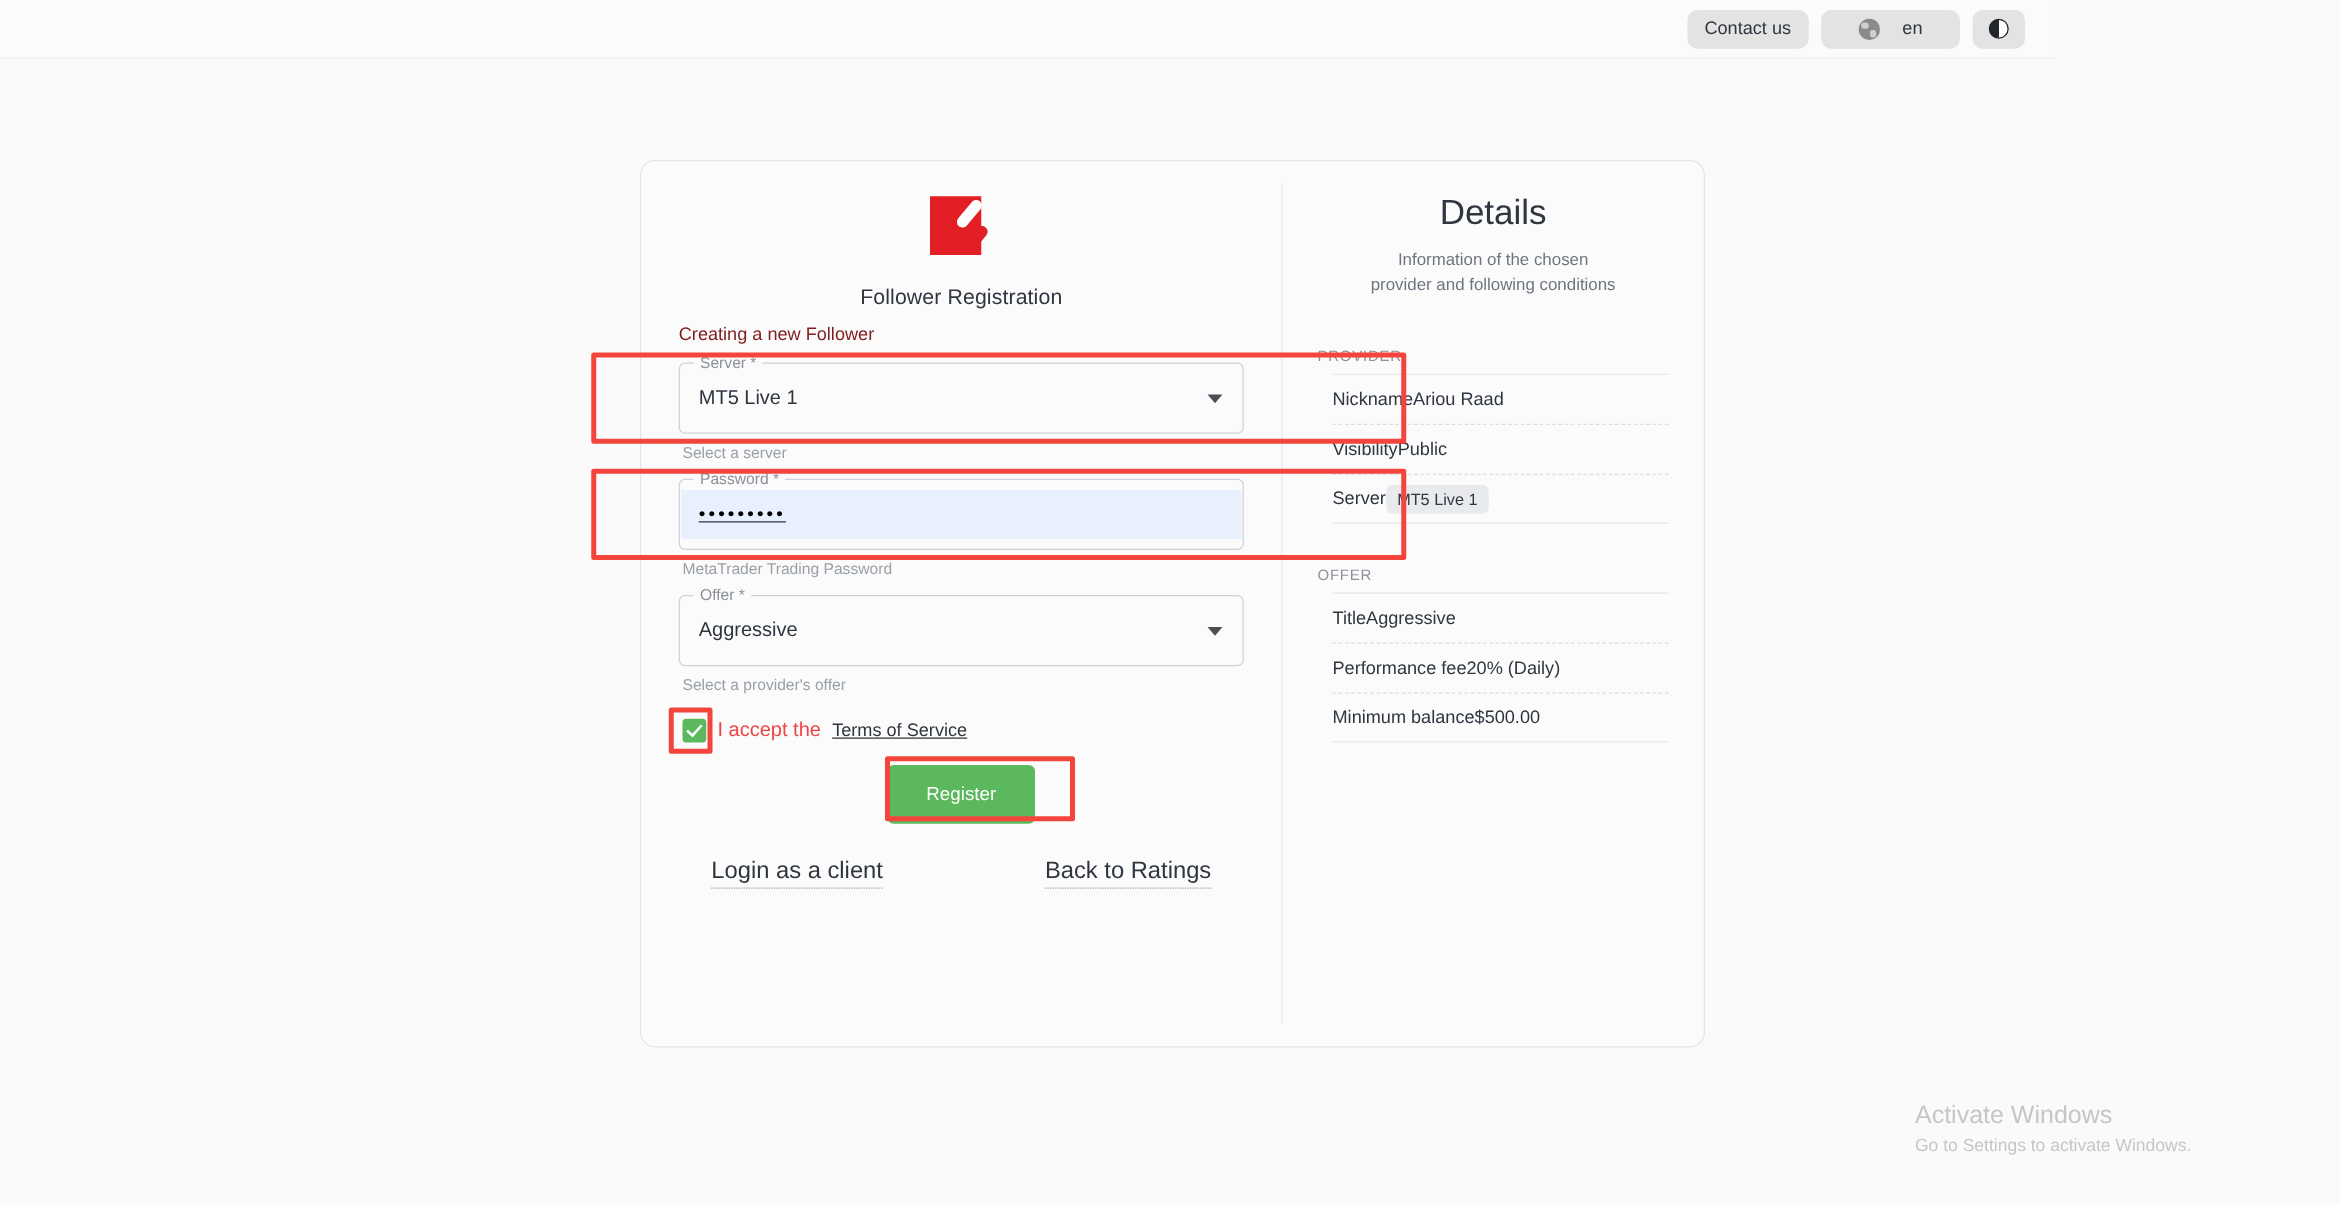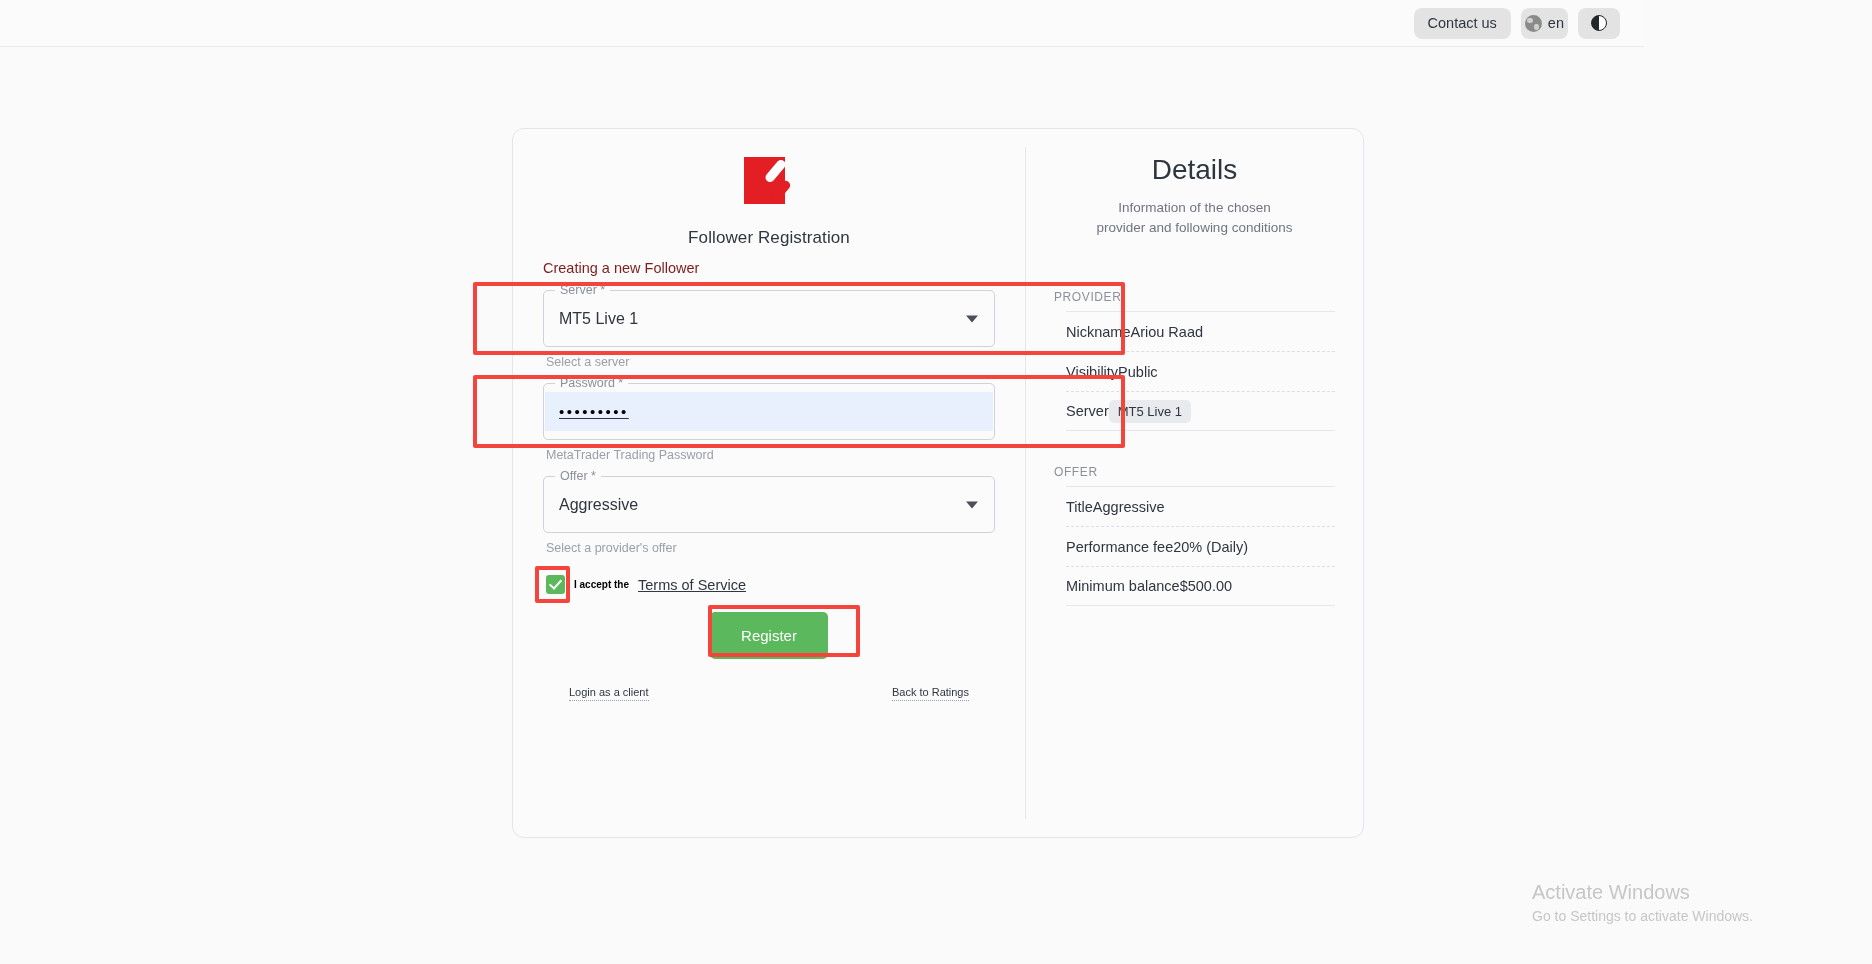--- a/index.html
+++ b/index.html
@@ -38,21 +38,21 @@
     align-items: center;
     justify-content: center;
     padding: 0 14px;
     font-size: 14.5px;
     color: #2f3640;
     font-family: "Liberation Sans", sans-serif;
     cursor: pointer;
     white-space: nowrap;
   }
   .pill.icononly { padding: 0 13px; }
-  .lang-pill { gap: 6px; padding: 0 4px; }
+  .lang-pill { gap: 18px; padding: 0 30px; }
   .globe {
     width: 17px; height: 17px;
     border-radius: 50%;
     background: #8a8a8a;
     position: relative;
     overflow: hidden;
     flex: 0 0 auto;
   }
   .globe::before {
     content: "";
@@ -235,21 +235,21 @@
   }
   .checkbox::after {
     content: "";
     position: absolute;
     left: 6px; top: 2px;
     width: 5px; height: 10px;
     border: solid #ffffff;
     border-width: 0 2.2px 2.2px 0;
     transform: rotate(42deg);
   }
-  .terms-text { font-size: 10px; color: #000000; font-weight: bold; }
+  .terms-text { font-size: 16px; color: #ef4444; }
   .terms-link {
     font-size: 14.5px;
     color: #2f3640;
     text-decoration: underline;
     cursor: pointer;
   }
 
   
   .register-wrap {
     display: flex;
@@ -270,21 +270,21 @@
   }
 
   
   .bottom-links {
     display: flex;
     justify-content: space-between;
     margin-top: 27px;
     padding: 0 26px;
   }
   .dotlink {
-    font-size: 11px;
+    font-size: 19px;
     color: #2f3640;
     border-bottom: 1px dotted #9aa0a8;
     padding-bottom: 2px;
     cursor: pointer;
   }
 
   
   .details-title {
     text-align: center;
     font-size: 28px;
@@ -296,21 +296,21 @@
     text-align: center;
     font-size: 13.5px;
     color: #6f7580;
     line-height: 20px;
     margin-top: 12px;
   }
   .section-label {
     font-size: 12px;
     letter-spacing: .6px;
     color: #8b9099;
-    margin-top: 52px;
+    margin-top: 40px;
     margin-bottom: 7px;
   }
   .section-label.second { margin-top: 34px; }
   .kv-table { width: 100%; }
   .kv-row {
     display: flex;
     justify-content: flex-start;
     align-items: center;
     height: 40px;
     border-top: 1px solid #e6e7ec;

